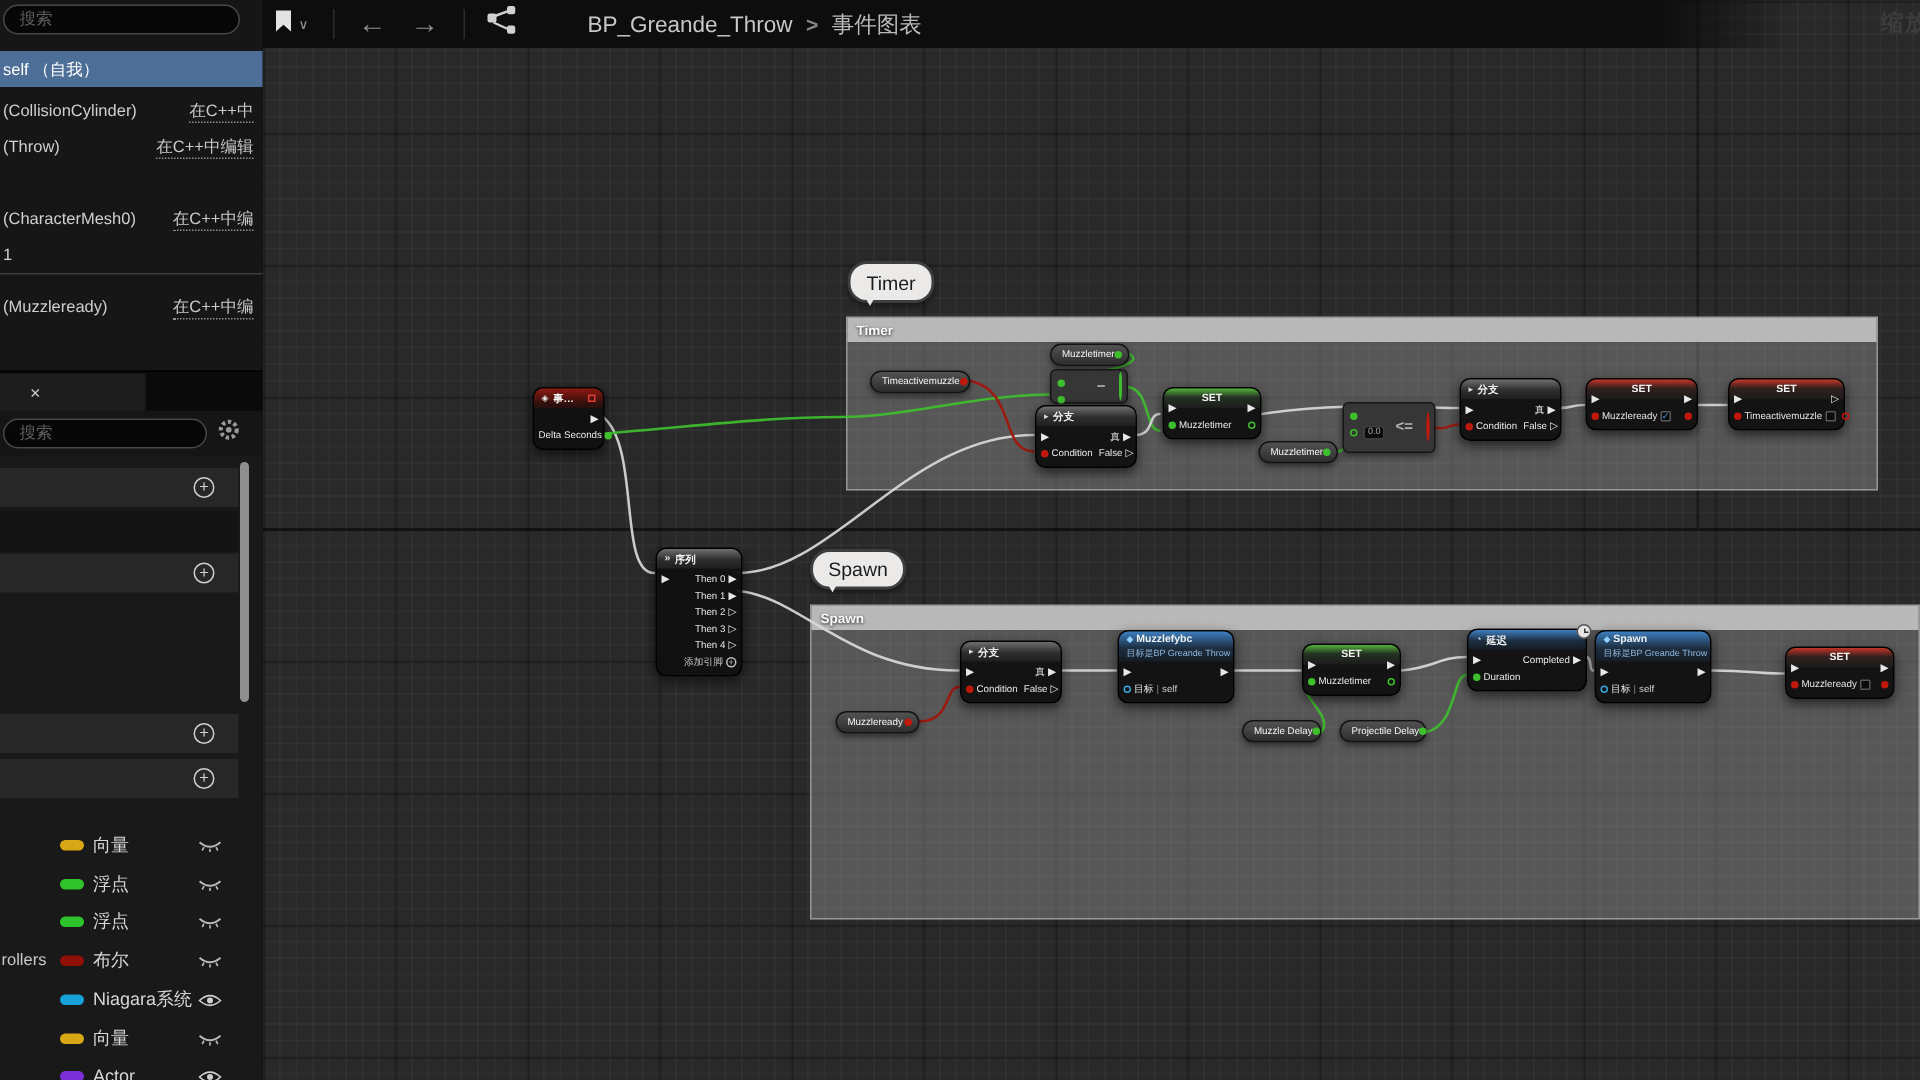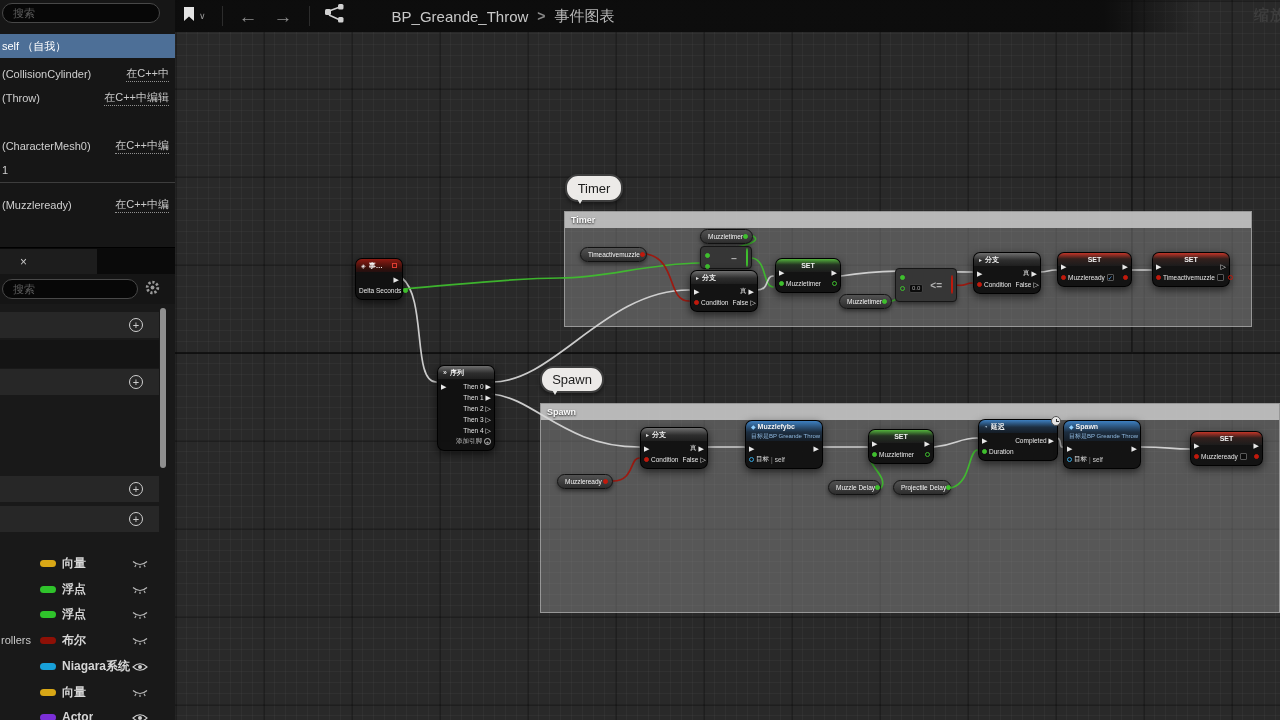--- a/index.html
+++ b/index.html
@@ -52,21 +52,21 @@
   .cat-row{position:absolute;left:0;width:159px;height:26px;background:#272727;display:flex;
     align-items:center;justify-content:flex-end;padding-right:16px;}
   .plus{width:14px;height:14px;border:1px solid #cfcfcf;border-radius:50%;color:#cfcfcf;
     font-size:11px;line-height:12px;text-align:center;}
   .dark-row{position:absolute;left:0;width:159px;background:#141414;}
   #bp-scroll{left:160px;top:308px;width:6px;height:160px;background:#8f8f8f;border-radius:3px;}
   .var-row{position:absolute;left:0;width:175px;height:26px;display:flex;align-items:center;
     font-size:12px;color:#d6d6d6;}
   .var-prefix{position:absolute;left:1px;font-size:11px;color:#c9c9c9;}
   .var-pill{position:absolute;left:40px;width:16px;height:7px;border-radius:3.5px;}
-  .var-label{position:absolute;left:62px;white-space:nowrap;max-width:72px;overflow:hidden;font-weight:bold;}
+  .var-label{position:absolute;left:62px;white-space:nowrap;max-width:72px;overflow:hidden;}
   .var-eye{position:absolute;left:132px;top:8px;}
 
   
   .comment{position:absolute;background:rgba(158,158,158,.40);border:1px solid rgba(215,215,215,.5);}
   .chead{height:16px;background:rgba(198,198,198,.88);display:flex;align-items:center;padding:0 6px;
     font-size:9px;font-weight:bold;color:#fbfbfb;text-shadow:0 1px 2px rgba(0,0,0,.85);}
   .bubble{position:absolute;background:#eceae8;border:2px solid #3e3e3e;border-radius:13px;
     color:#1c1c1c;font-size:13px;display:flex;align-items:center;justify-content:center;
     box-shadow:0 2px 4px rgba(0,0,0,.45);}
   .bubble:after{content:"";position:absolute;left:8px;bottom:-9px;width:0;height:0;

